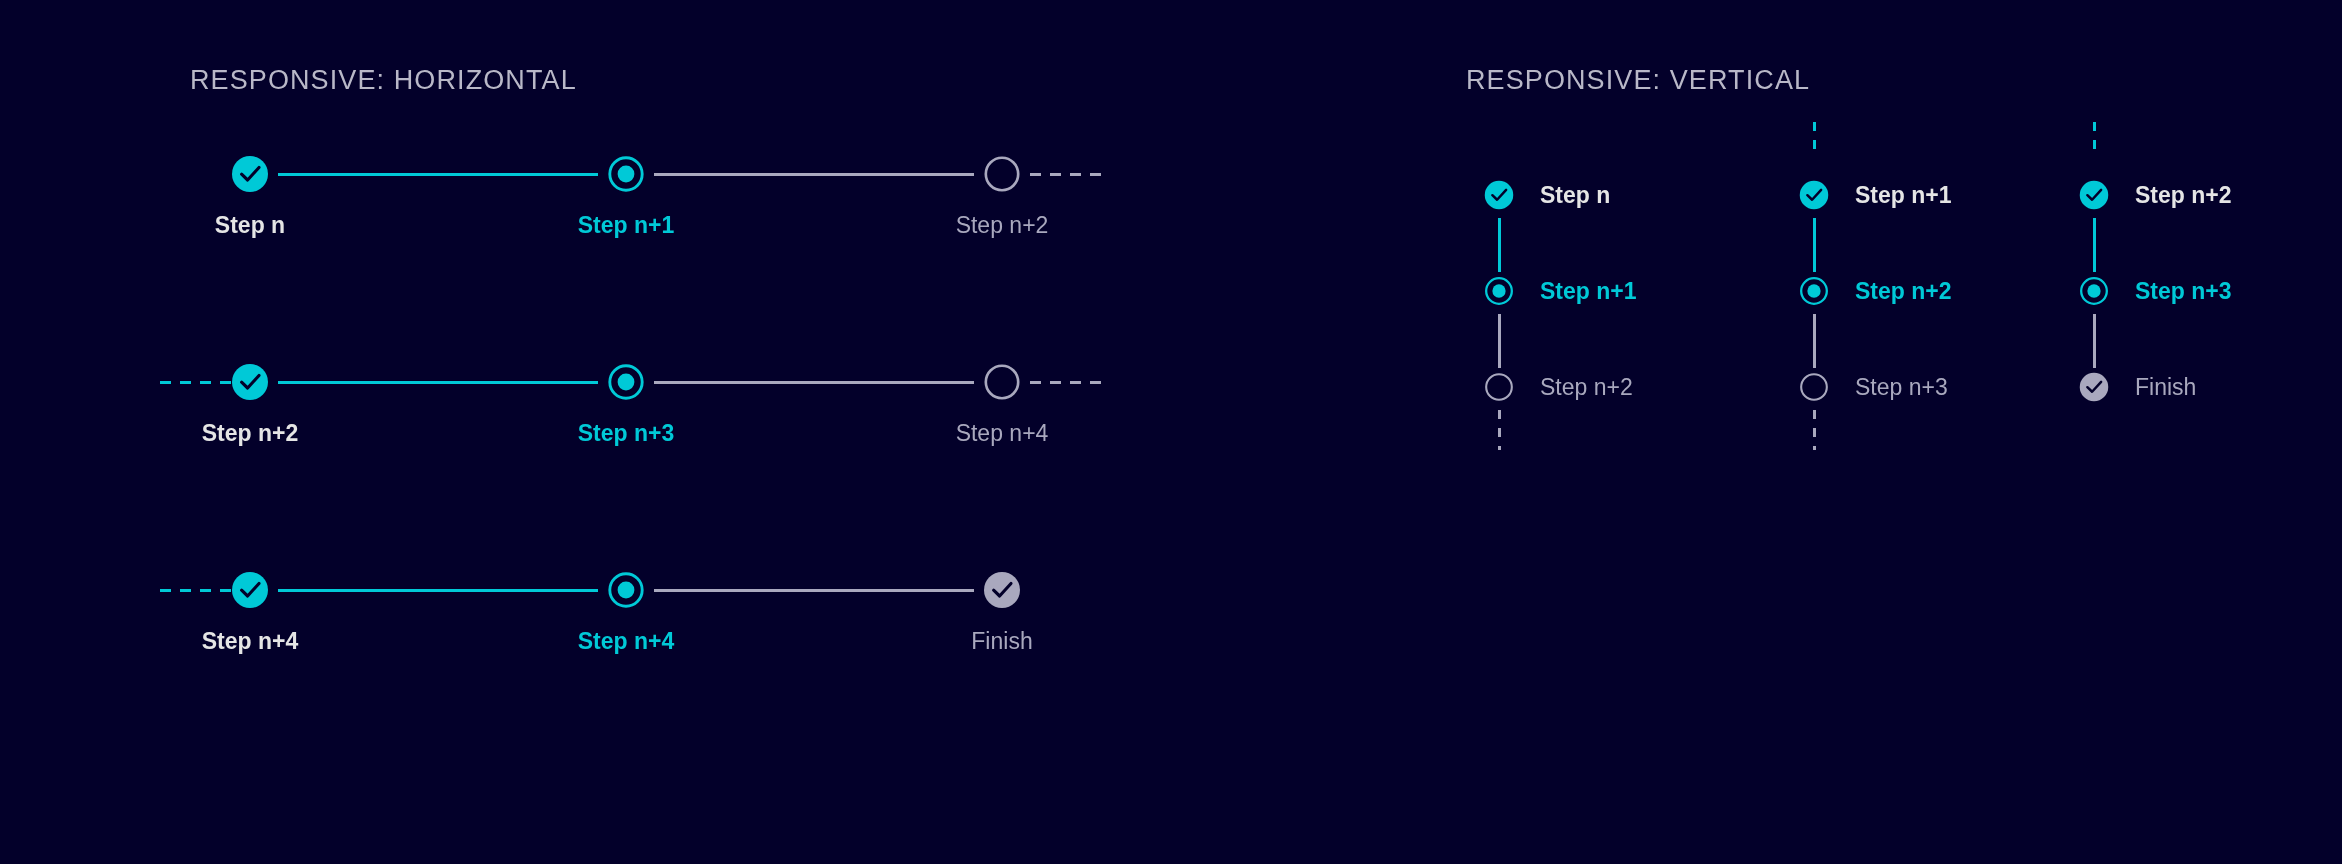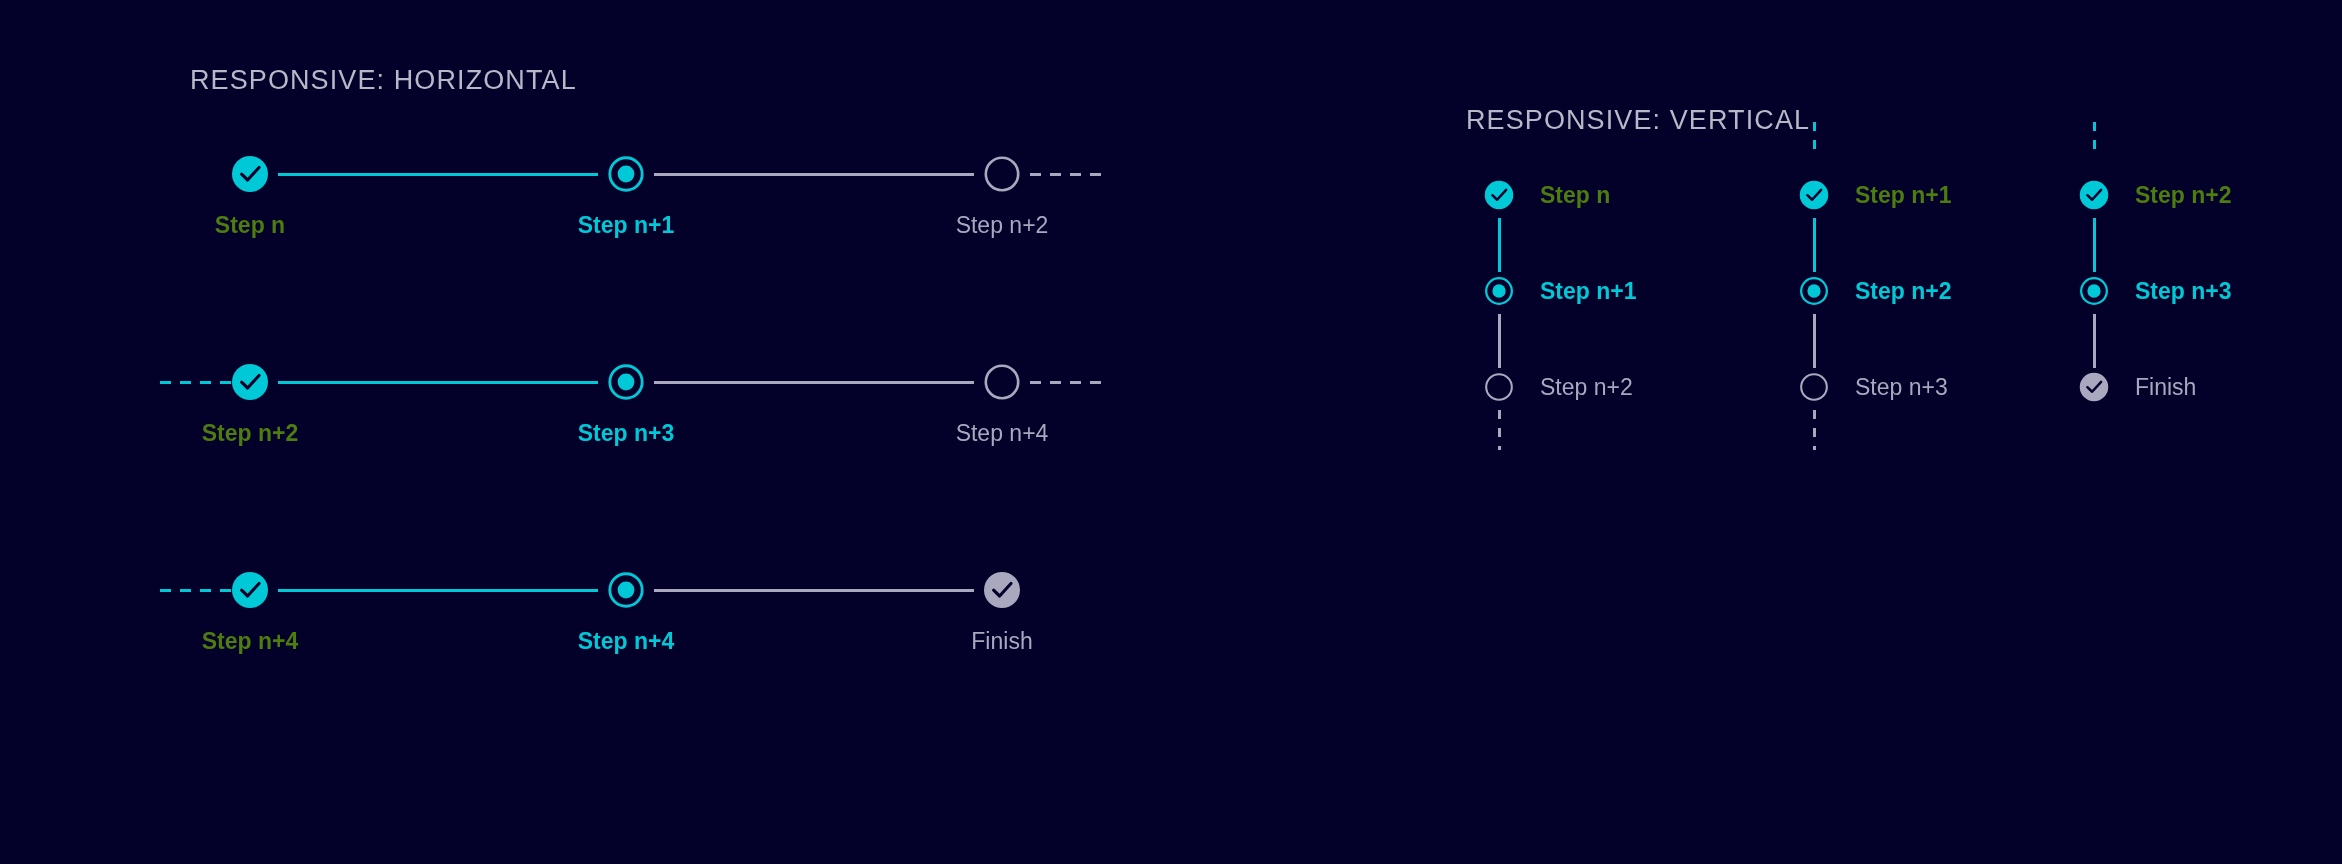--- a/index.html
+++ b/index.html
@@ -14,21 +14,21 @@
   
   .section-title{
     position:absolute;
     color:#b9b8c8;
     font-size:27px;
     letter-spacing:1.1px;
     font-weight:400;
     white-space:nowrap;
   }
   #title-horizontal{left:190px;top:65px;}
-  #title-vertical{left:1466px;top:65px;margin-top:40px;}
+  #title-vertical{left:1466px;top:65px;}
 
   
   .h-stepper{position:absolute;left:150px;width:1000px;height:150px;}
   #h-row-0{top:150px;}
   #h-row-1{top:358px;}
   #h-row-2{top:566px;}
 
   .h-track{position:relative;height:48px;}
 
   
@@ -46,21 +46,21 @@
     position:absolute;
     top:62px;
     transform:translateX(-50%);
     white-space:nowrap;
     font-size:23px;
   }
   .h-label-0{left:100px;}
   .h-label-1{left:476px;}
   .h-label-2{left:852px;}
 
-  .lbl-done{color:#4d7c0f;font-weight:700;}
+  .lbl-done{color:#e5e5e5;font-weight:700;}
   .lbl-active{color:#00c9d7;font-weight:700;}
   .lbl-todo{color:#a9a8be;font-weight:400;}
 
   
   .h-conn{
     position:absolute;
     top:23px;
     height:3px;
   }
   .h-conn.solid-cyan{background:#00c9d7;}

